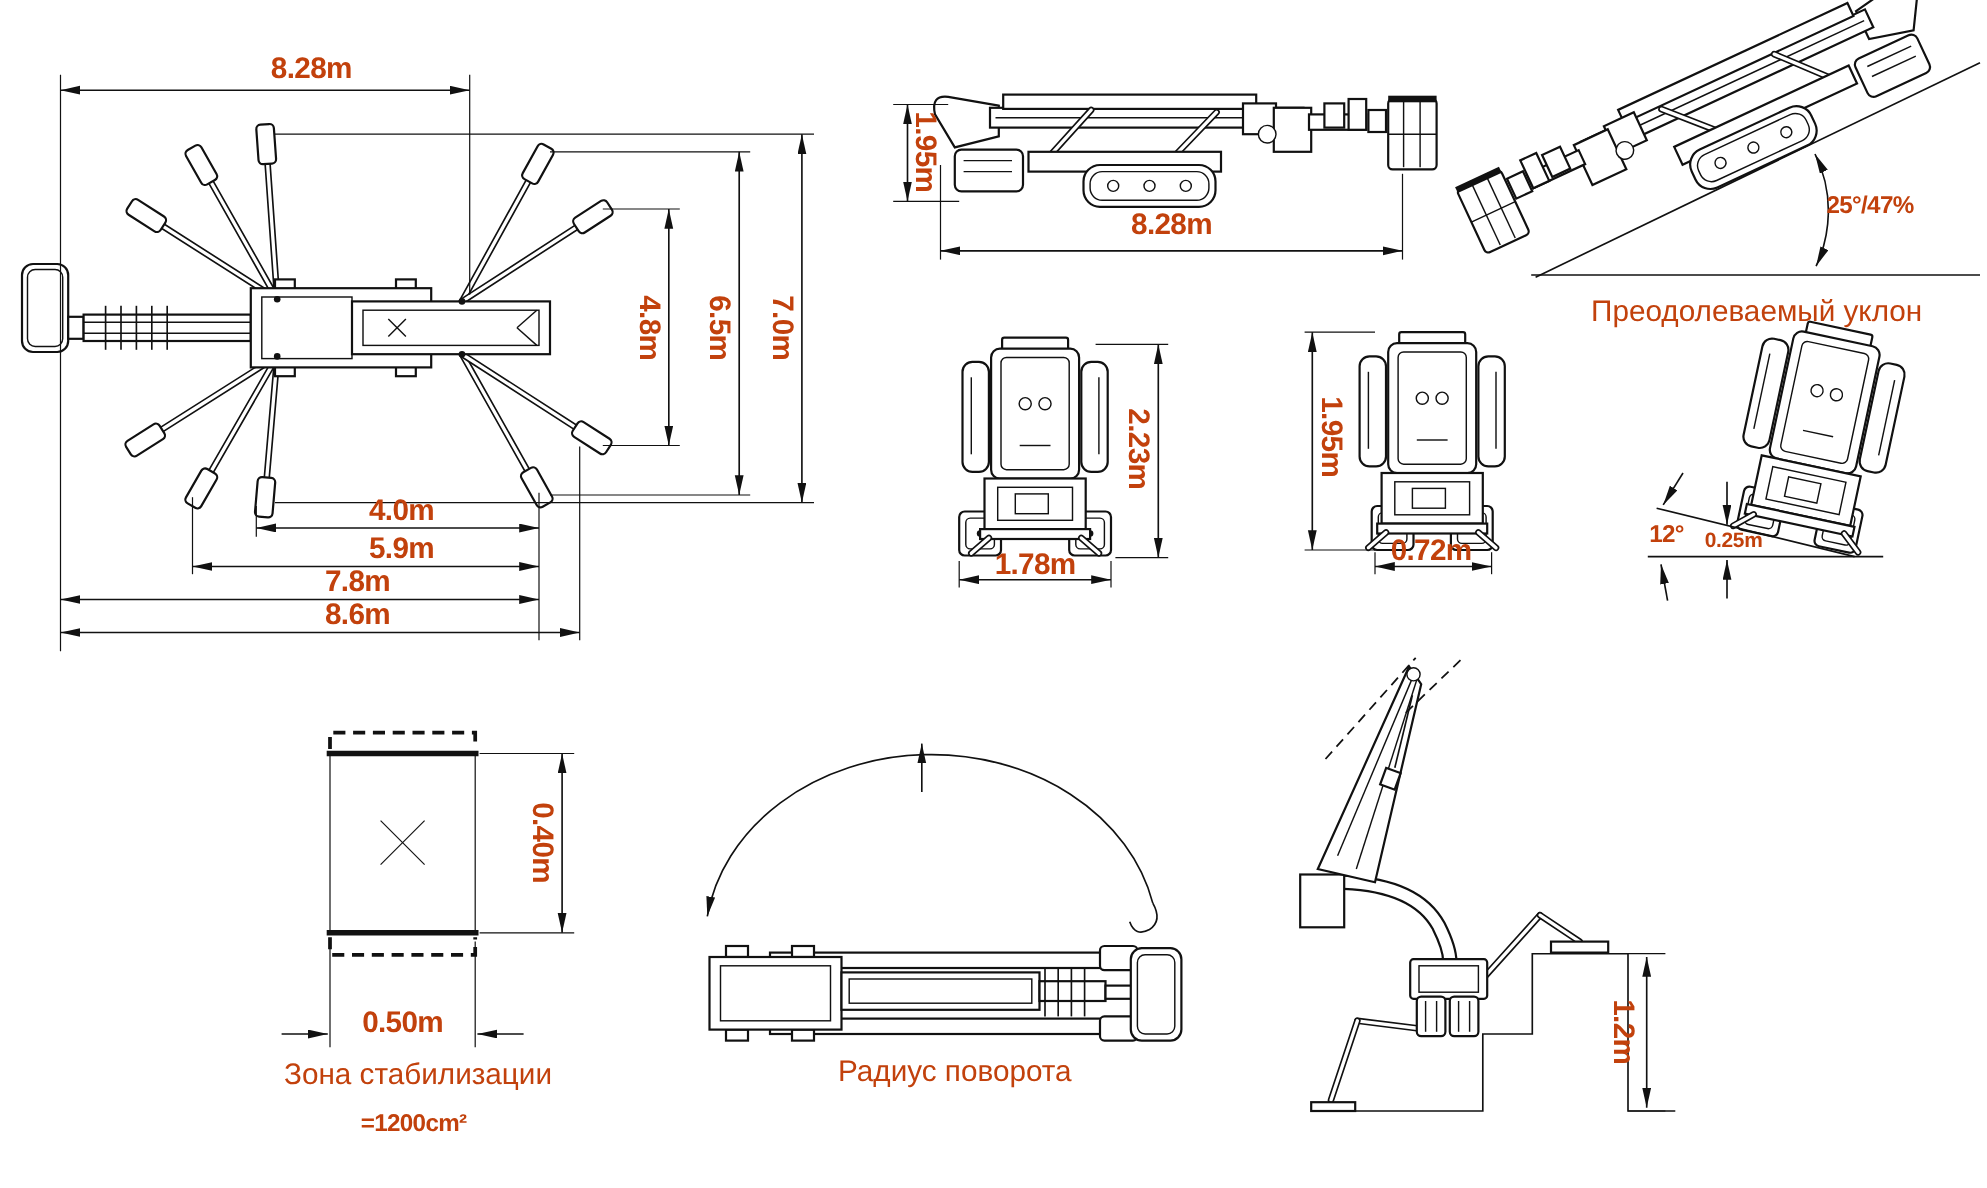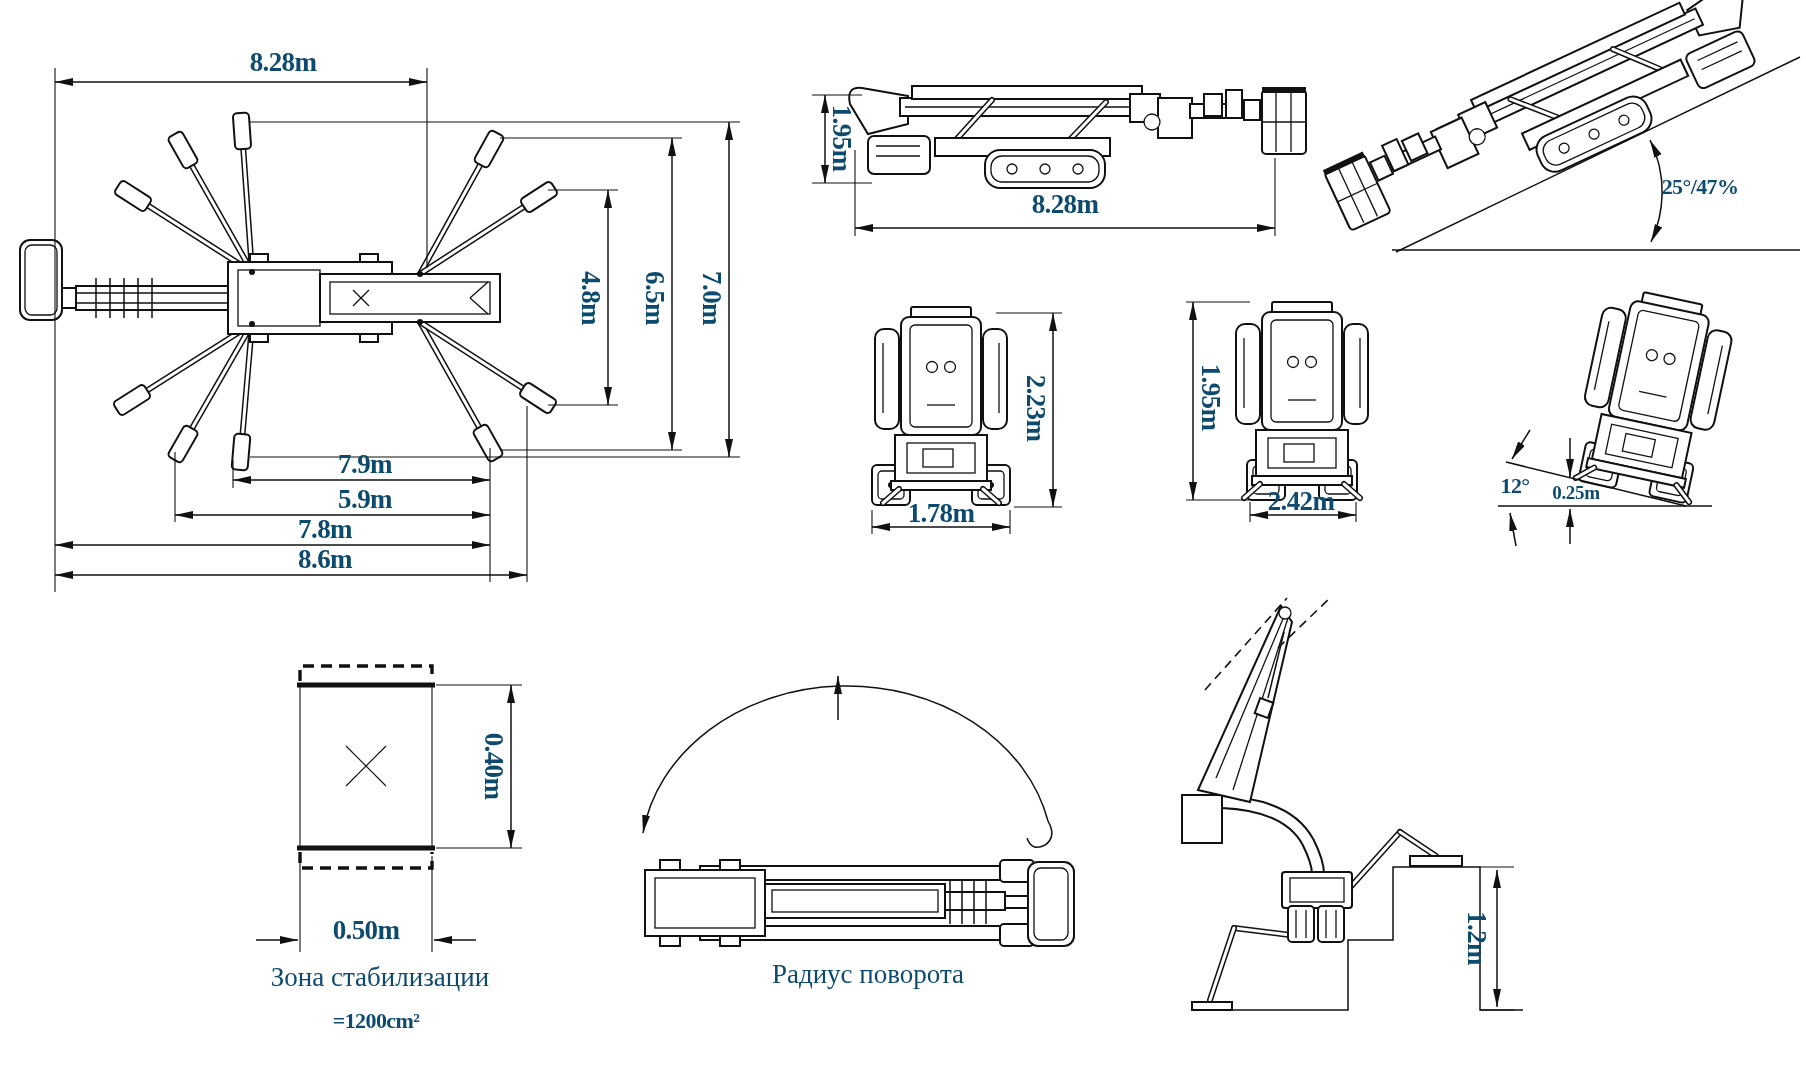--- a/index.html
+++ b/index.html
@@ -1,17 +1,17 @@
 <!DOCTYPE html>
 <html><head>
 <meta charset="utf-8">
 <style>
   html,body{margin:0;padding:0;background:#fff}
   .page{position:relative;width:1806px;height:1080px;background:#fff;overflow:hidden;
-        font-family:Liberation Serif, serif;color:#0c4a6e}
+        font-family:Liberation Sans, sans-serif;color:#c2410c}
   .art{position:absolute;left:0;top:0}
   .lbl{position:absolute;white-space:nowrap;font-weight:bold;font-size:27px;letter-spacing:-0.6px;
        transform:translate(-50%,-50%);line-height:1}
   .lbl.v{transform:translate(-50%,-50%) rotate(90deg)}
   .cap{font-weight:normal;font-size:27px;letter-spacing:0}
   .s30{font-size:22px}
   .s19{font-size:19px;letter-spacing:-0.3px}
   
   .o  {fill:#fff;stroke:#111;stroke-width:2}
   .o1 {fill:none;stroke:#111;stroke-width:1.3}
@@ -330,35 +330,36 @@
     <line class="x" x1="1480" y1="867" x2="1514" y2="867"></line>
     <line class="x" x1="1480" y1="1010" x2="1514" y2="1010"></line>
     <line class="d" x1="1497" y1="870" x2="1497" y2="1007" marker-start="url(#arrR)" marker-end="url(#arr)"></line>
   </g>
 </svg>
 
 <div class="lbl" style="left:283px;top:62px">8.28m</div>
 <div class="lbl v" style="left:590px;top:298px">4.8m</div>
 <div class="lbl v" style="left:654px;top:298px">6.5m</div>
 <div class="lbl v" style="left:711px;top:298px">7.0m</div>
-<div class="lbl" style="left:365px;top:464px">7.9m</div>
+<div class="lbl" style="left:365px;top:464px">4.0m</div>
 <div class="lbl" style="left:365px;top:499px">5.9m</div>
 <div class="lbl" style="left:325px;top:529px">7.8m</div>
 <div class="lbl" style="left:325px;top:559px">8.6m</div>
 
 <div class="lbl v" style="left:841px;top:138px">1.95m</div>
 <div class="lbl" style="left:1065px;top:204px">8.28m</div>
 
 <div class="lbl s30" style="left:1700px;top:187px">25°/47%</div>
+<div class="lbl cap" style="left:1597px;top:283px">Преодолеваемый уклон</div>
 
 <div class="lbl v" style="left:1035px;top:408px">2.23m</div>
 <div class="lbl" style="left:941px;top:513px">1.78m</div>
 
 <div class="lbl v" style="left:1210px;top:397px">1.95m</div>
-<div class="lbl" style="left:1301px;top:501px">2.42m</div>
+<div class="lbl" style="left:1301px;top:501px">0.72m</div>
 
 <div class="lbl s30" style="left:1515px;top:486px">12°</div>
 <div class="lbl s19" style="left:1576px;top:492px">0.25m</div>
 
 <div class="lbl v" style="left:493px;top:766px">0.40m</div>
 <div class="lbl" style="left:366px;top:930px">0.50m</div>
 <div class="lbl cap" style="left:380px;top:977px">Зона стабилизации</div>
 <div class="lbl s30" style="left:376px;top:1021px">=1200cm²</div>
 
 <div class="lbl cap" style="left:868px;top:974px">Радиус поворота</div>

